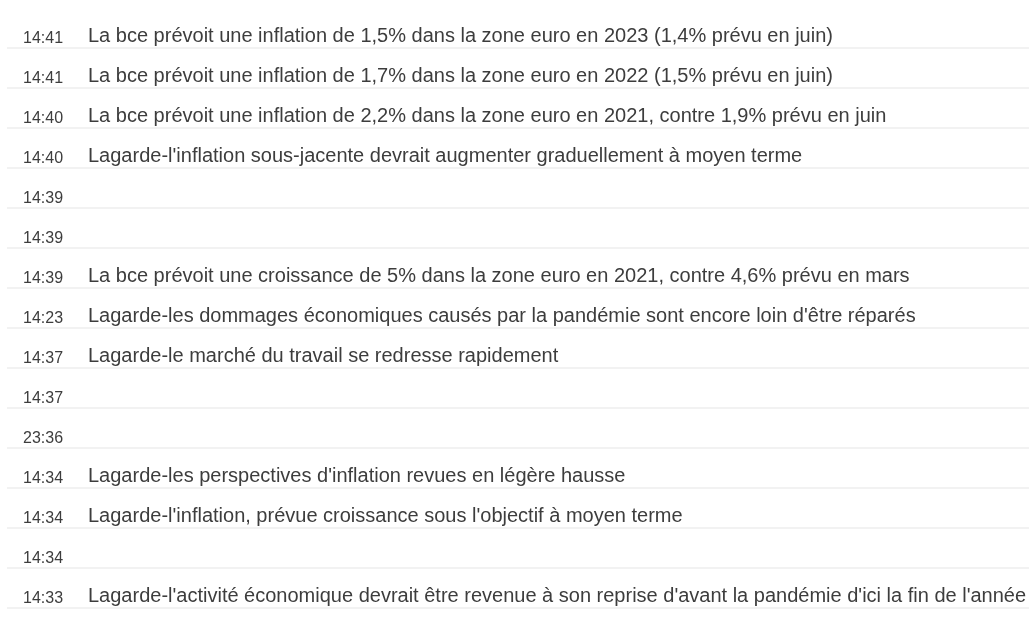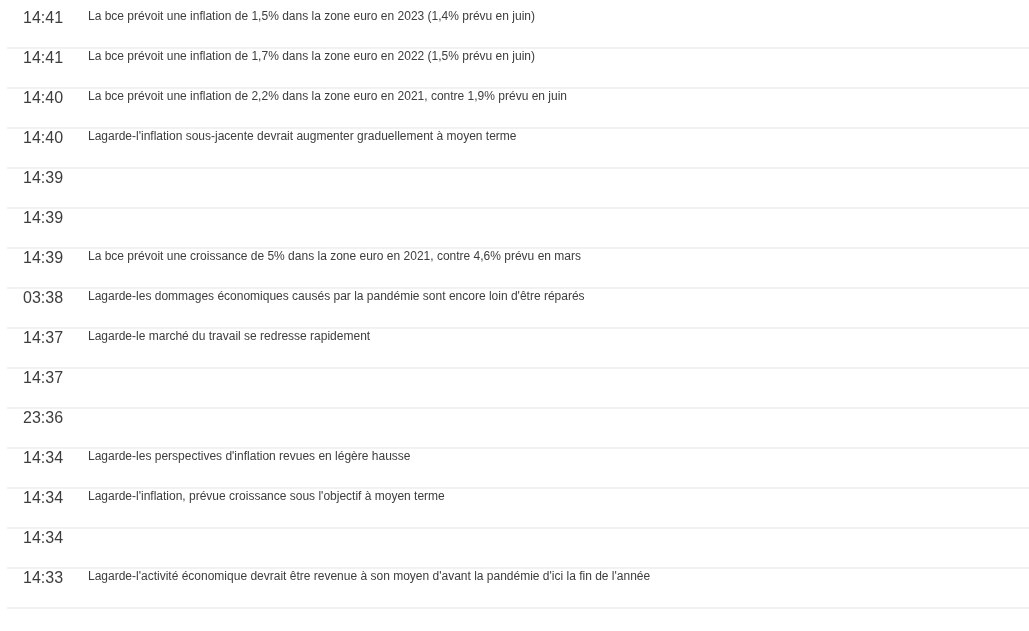--- a/index.html
+++ b/index.html
@@ -8,37 +8,37 @@
     height: 631px;
     background: var(--bg, #ffffff);
     font-family: "Liberation Sans", sans-serif;
     overflow: hidden;
   }
   .feed {
     padding-top: 9px;
   }
   .row {
     display: flex;
-    align-items: flex-start;
+    align-items: flex-end;
     height: 40px;
     margin-left: 7px;
     border-bottom: 2px solid var(--divider, #f2f2f2);
     cursor: pointer;
   }
   .time {
     flex: 0 0 81px;
     width: 81px;
     padding-left: 16px;
     font-size: 16px;
     color: var(--text, #3d3d3d);
     white-space: nowrap;
   }
   .text {
     flex: 1 1 auto;
-    font-size: 12px;
+    font-size: 20px;
     color: var(--text, #3d3d3d);
     white-space: nowrap;
     overflow: hidden;
   }
 </style>
 </head>
 <body>
 
 <div class="feed" id="feed">
   <div class="row">
@@ -68,21 +68,21 @@
   <div class="row">
     <span class="time">14:39</span>
   </div>
 
   <div class="row">
     <span class="time">14:39</span>
     <span class="text">La bce prévoit une croissance de 5% dans la zone euro en 2021, contre 4,6% prévu en mars</span>
   </div>
 
   <div class="row">
-    <span class="time">03:38</span>
+    <span class="time">14:23</span>
     <span class="text">Lagarde-les dommages économiques causés par la pandémie sont encore loin d'être réparés</span>
   </div>
 
   <div class="row">
     <span class="time">14:37</span>
     <span class="text">Lagarde-le marché du travail se redresse rapidement</span>
   </div>
 
   <div class="row">
     <span class="time">14:37</span>
@@ -101,15 +101,15 @@
     <span class="time">14:34</span>
     <span class="text">Lagarde-l'inflation, prévue croissance sous l'objectif à moyen terme</span>
   </div>
 
   <div class="row">
     <span class="time">14:34</span>
   </div>
 
   <div class="row">
     <span class="time">14:33</span>
-    <span class="text">Lagarde-l'activité économique devrait être revenue à son moyen d'avant la pandémie d'ici la fin de l'année</span>
+    <span class="text">Lagarde-l'activité économique devrait être revenue à son reprise d'avant la pandémie d'ici la fin de l'année</span>
   </div>
 </div>
 
 </body></html>

